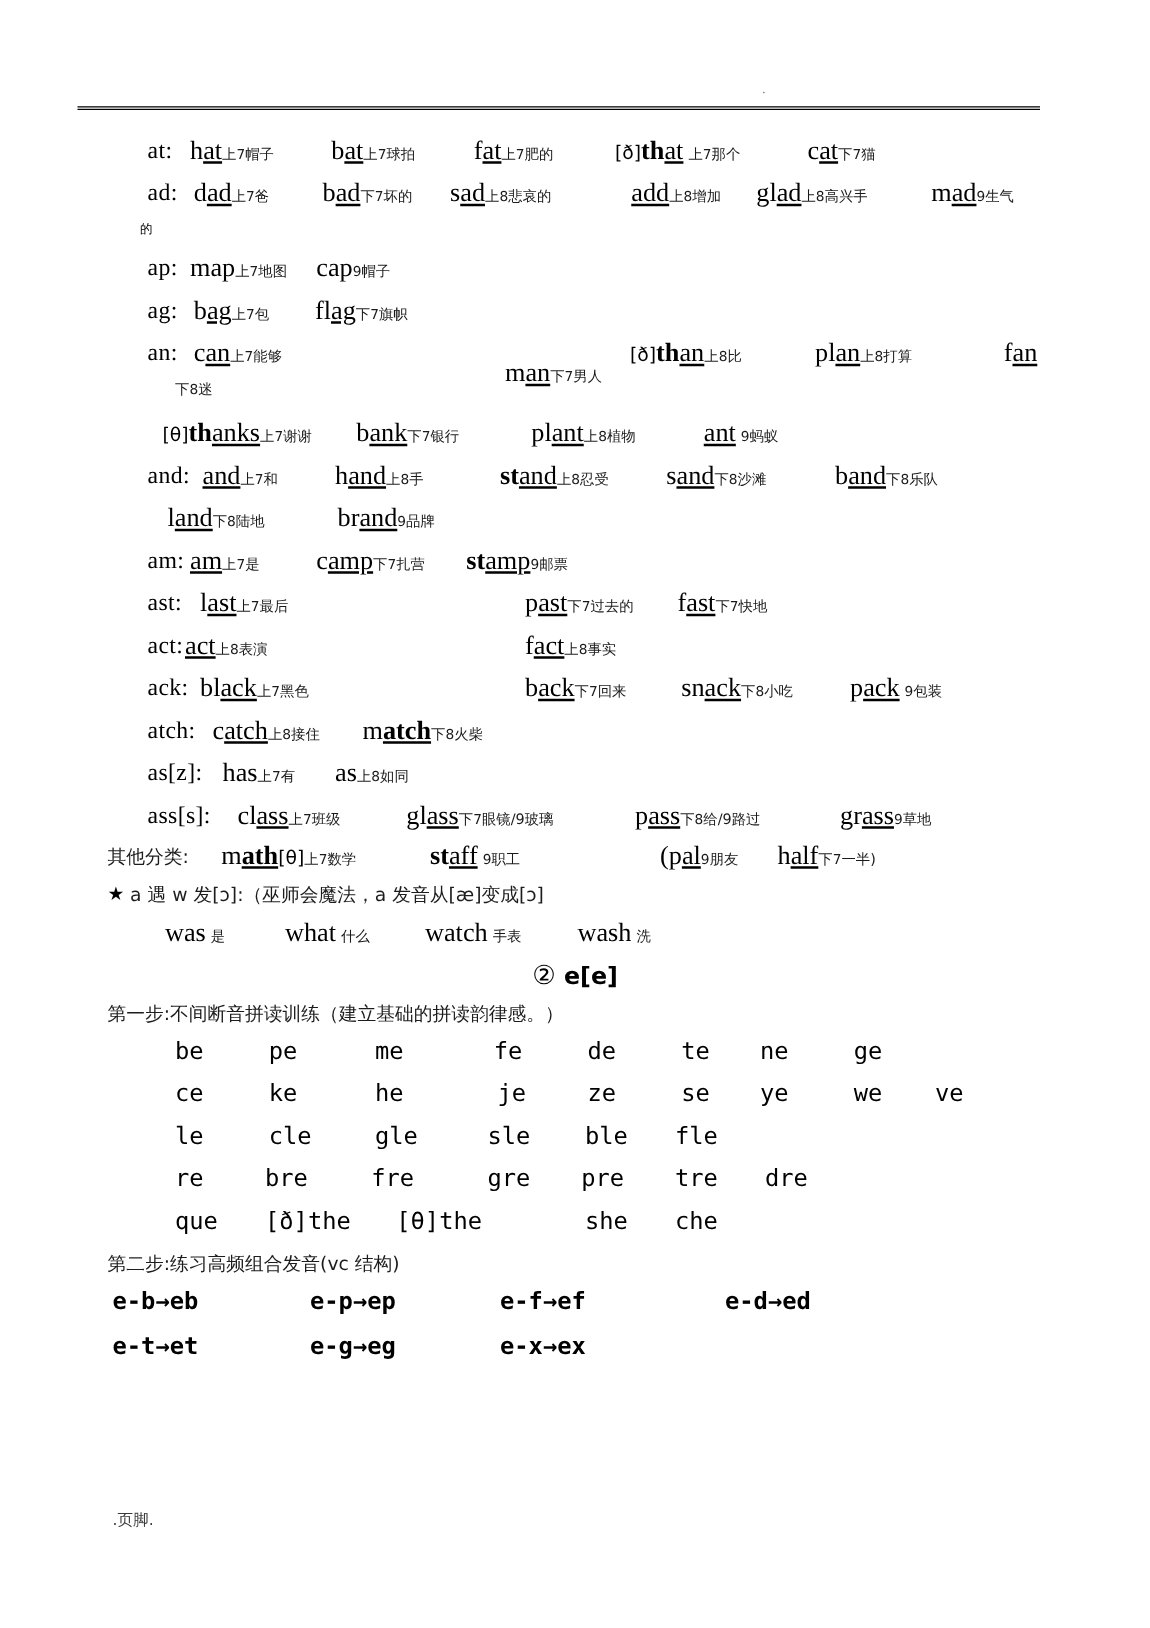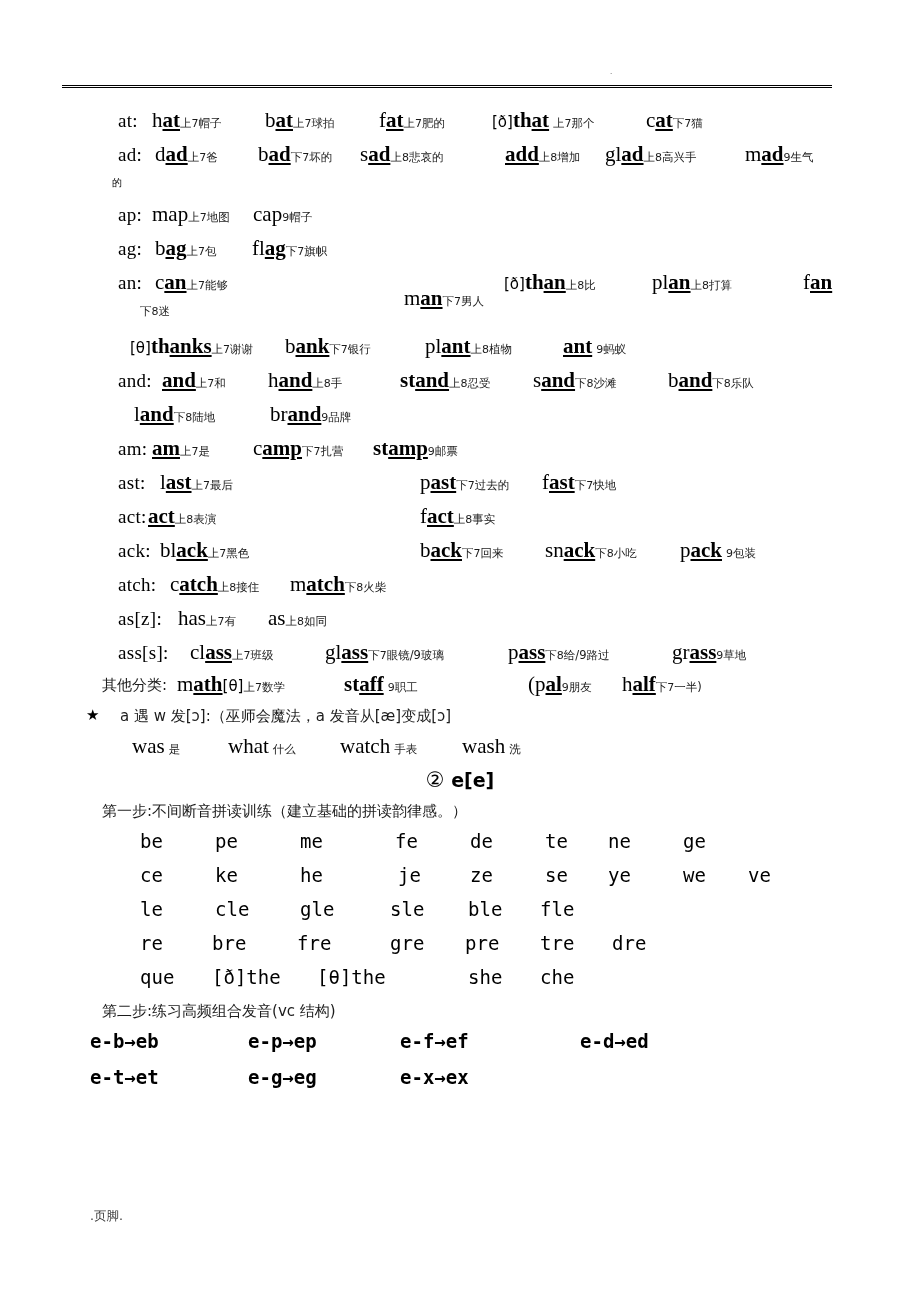--- a/index.html
+++ b/index.html
@@ -44,21 +44,21 @@
   
   .key {
     font-family: "Liberation Serif", serif;
     font-size: 19px;
     letter-spacing: 0.3px;
   }
   .w {
     font-family: "Liberation Serif", serif;
     font-size: 21px;
   }
-  .w .u { text-decoration: underline; text-underline-offset: 2px; font-weight: bold; }
+  .w .u { text-decoration: underline; text-underline-offset: 2px; }
   .w .bb { font-weight: bold; }
   .ipa {
     font-family: "DejaVu Sans", sans-serif;
     font-size: 15px;
   }
   .gl {
     font-family: "DejaVu Sans", "Liberation Sans", sans-serif;
     font-size: 11.5px;
     color: #1a1a1a;
   }
@@ -66,21 +66,20 @@
     font-family: "DejaVu Sans", "Liberation Sans", sans-serif;
     font-size: 10px;
   }
   .num { font-family: "DejaVu Sans", sans-serif; font-size: 11px; }
 
   
   .cn {
     font-family: "DejaVu Sans", "Liberation Sans", sans-serif;
     font-size: 15px;
     color: #1c1c1c;
-    margin-left: 16px;
   }
 
   
   .sec-heading {
     position: absolute; left: 0; top: 0; width: 920px; text-align: center;
     font-family: "DejaVu Sans", sans-serif;
     font-size: 19px; font-weight: bold;
   }
   .circnum { font-size: 21px; font-weight: normal; }
 

